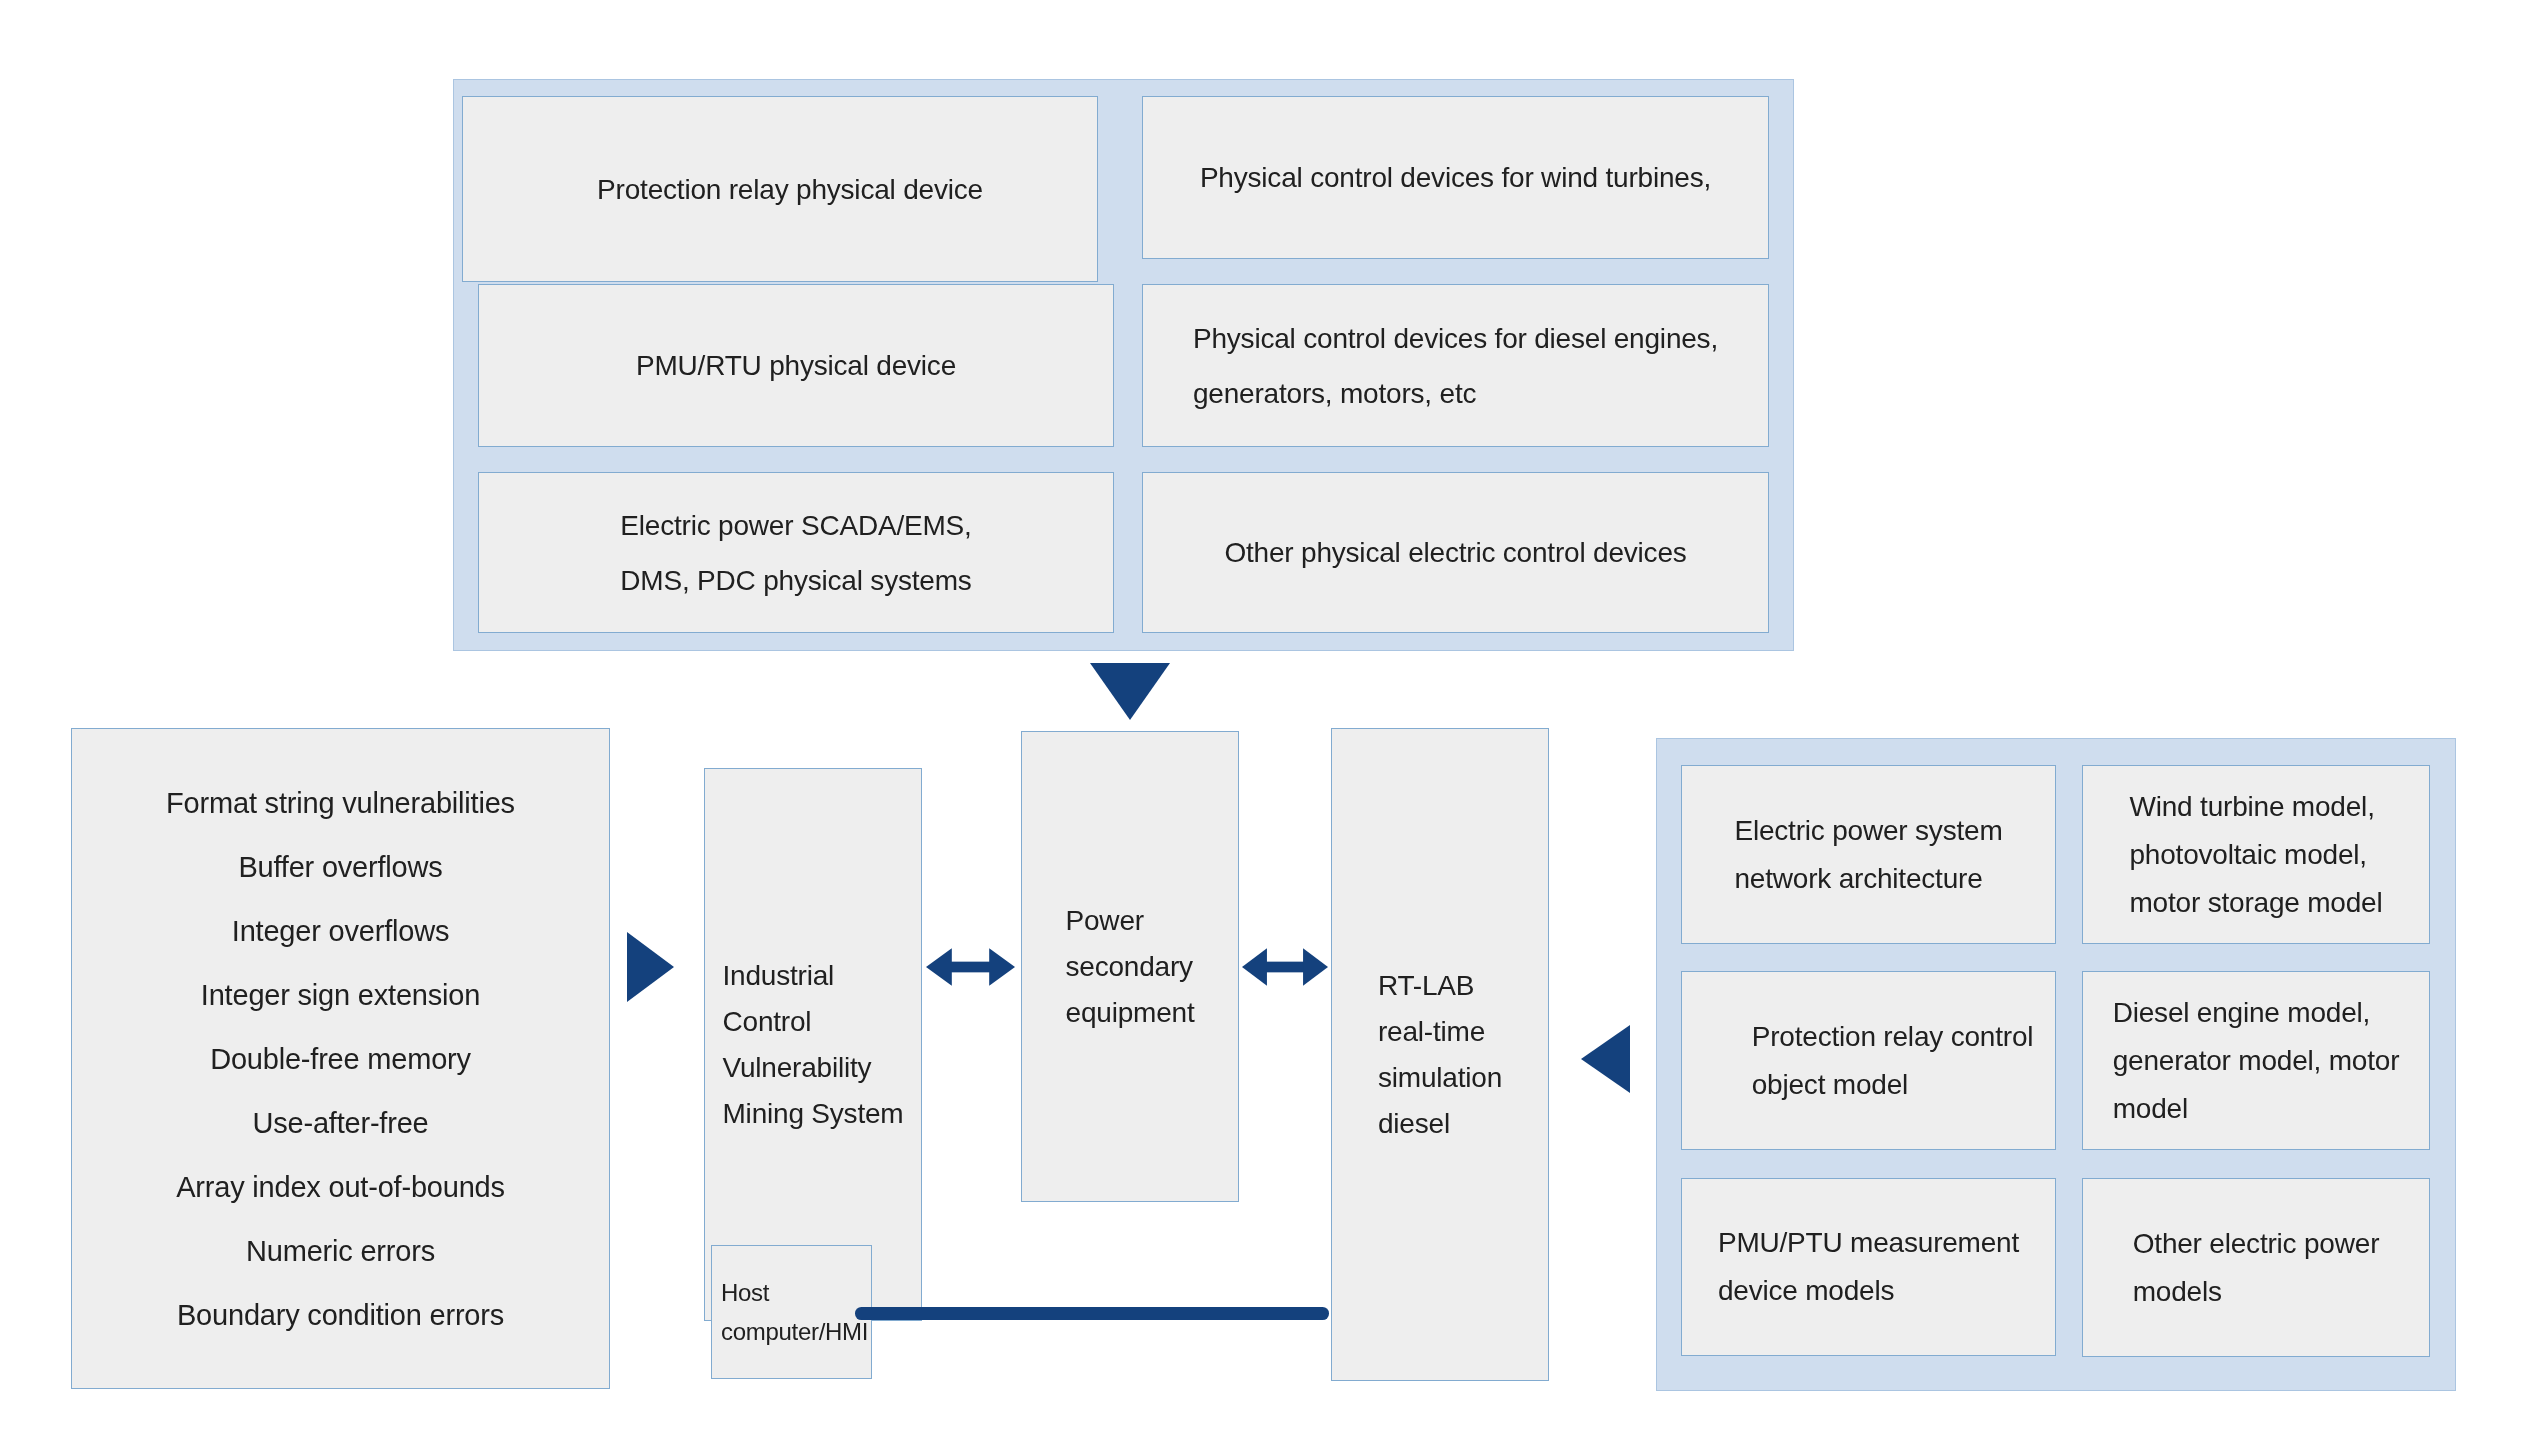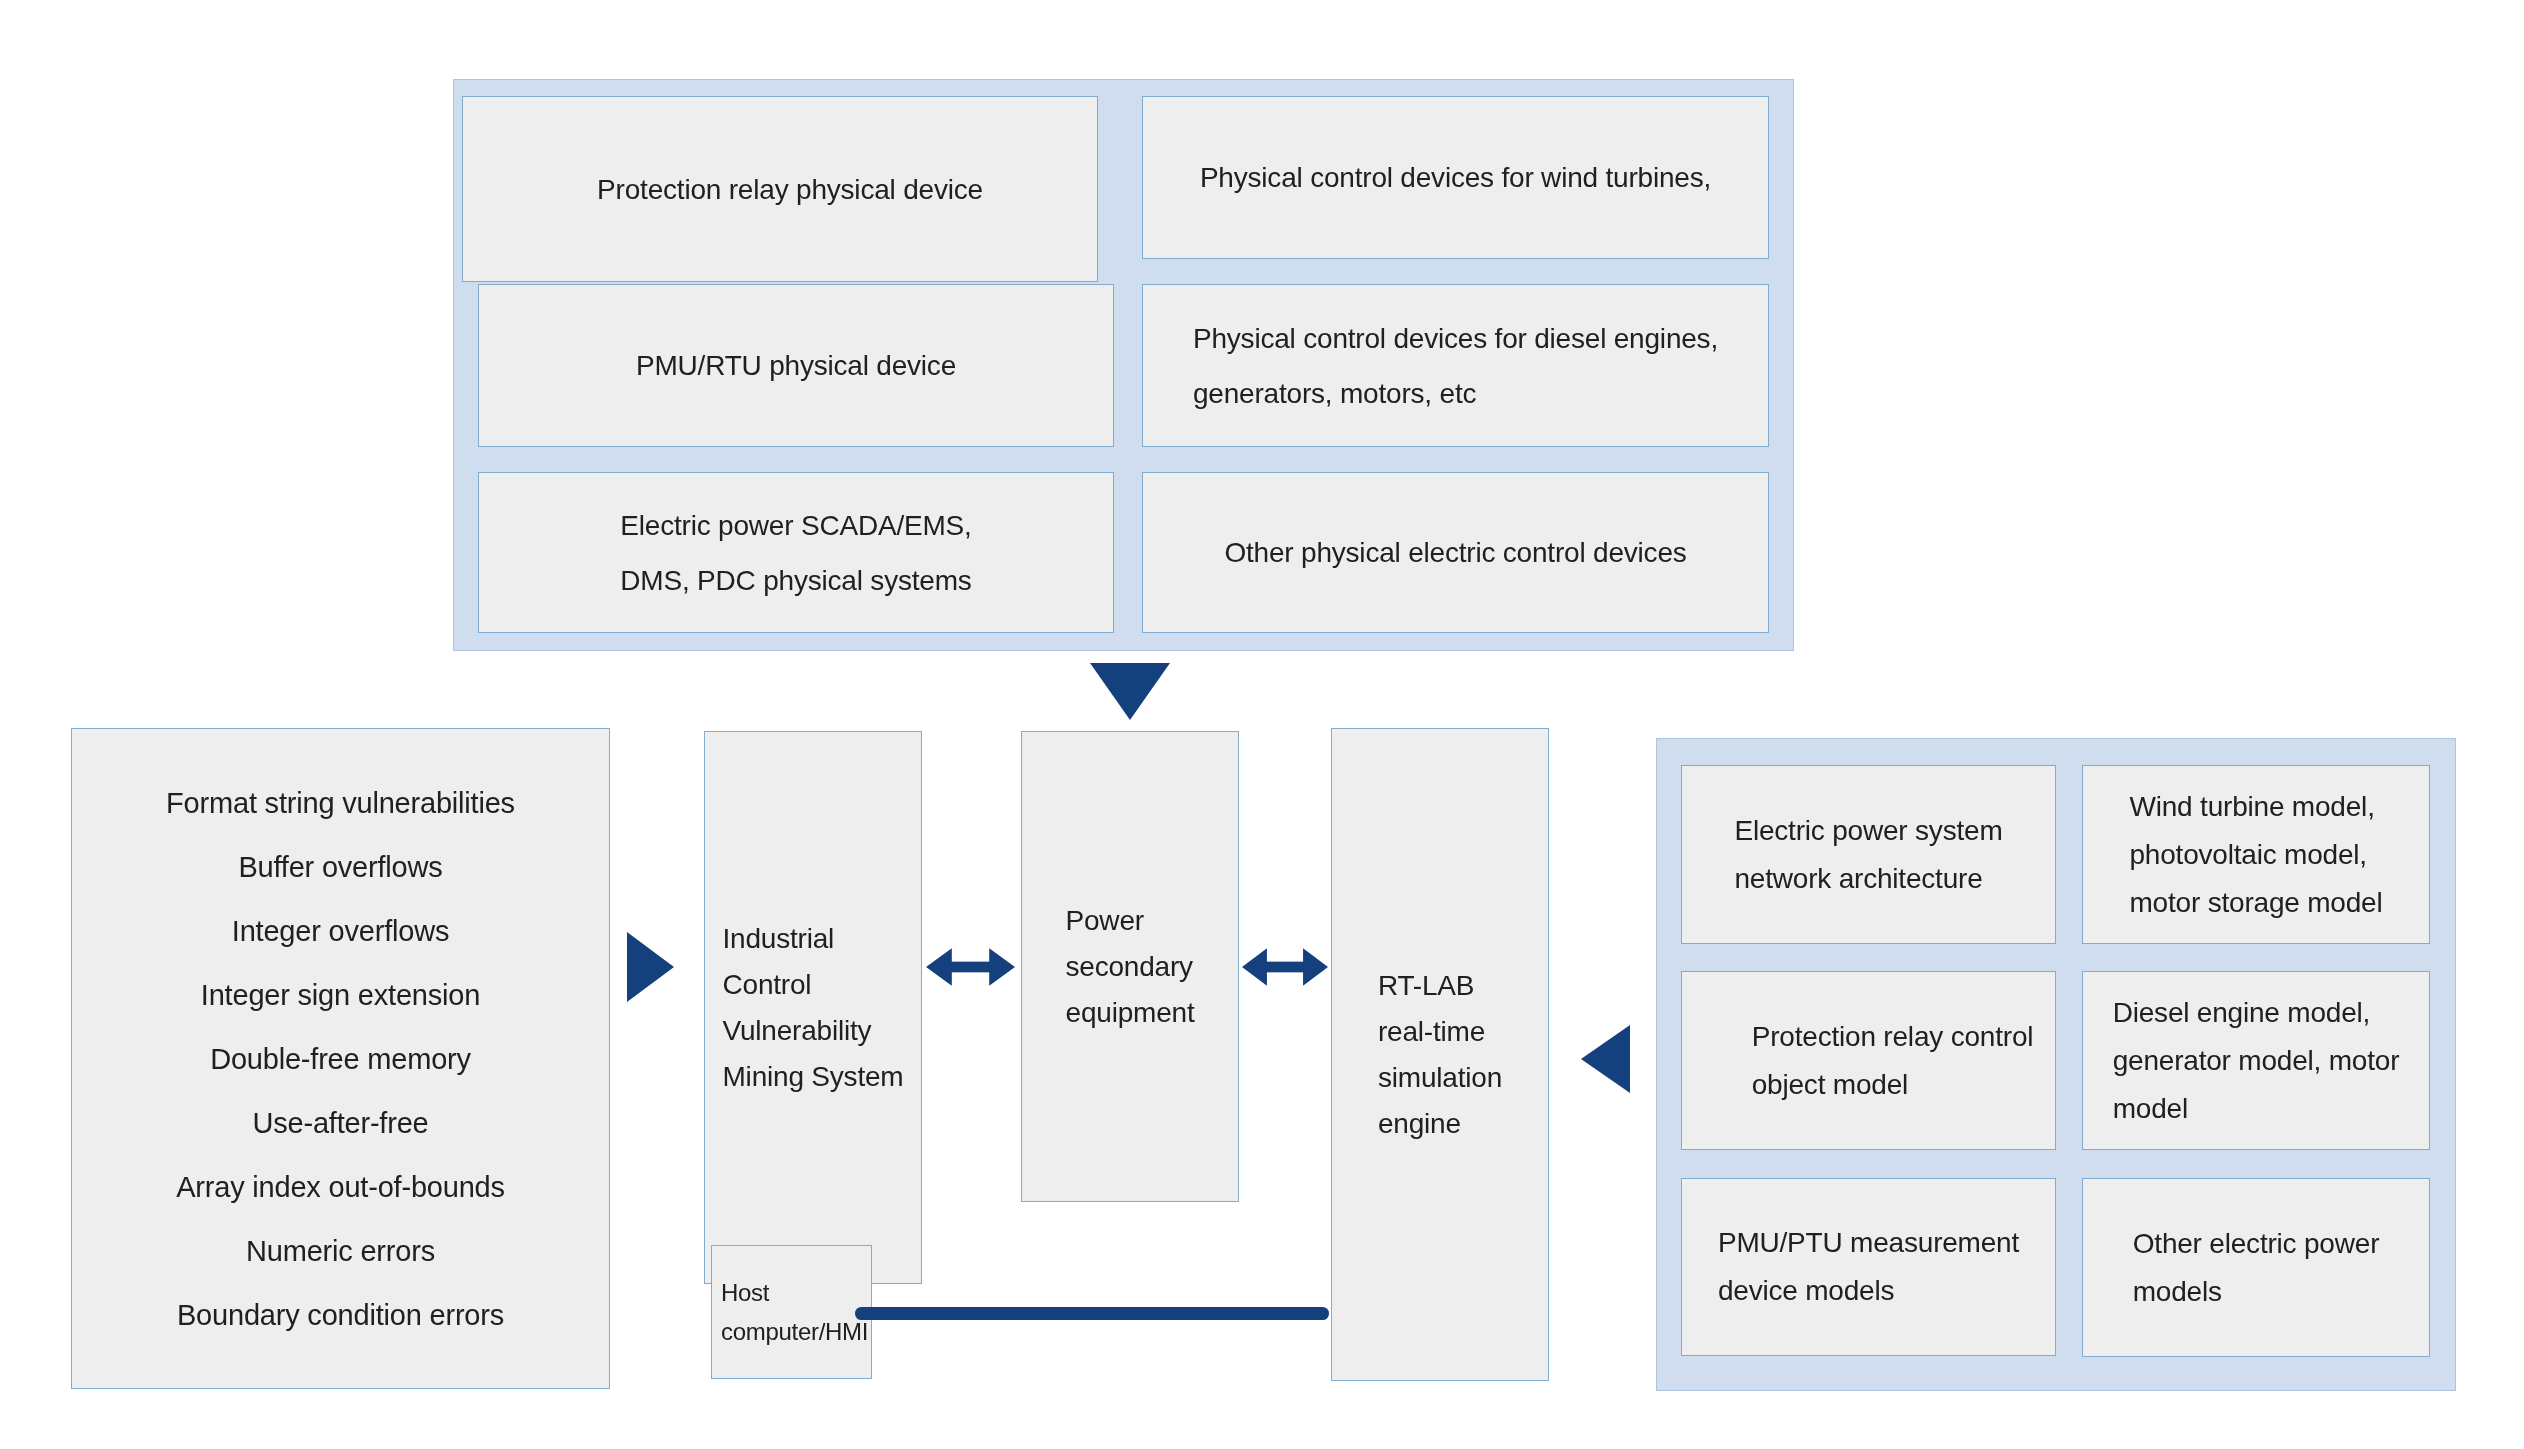--- a/index.html
+++ b/index.html
@@ -89,21 +89,21 @@
     <div>Integer sign extension</div>
     <div>Double-free memory</div>
     <div>Use-after-free</div>
     <div>Array index out-of-bounds</div>
     <div>Numeric errors</div>
     <div>Boundary condition errors</div>
   </div>
 
   <div class="tri tri-right" style="left:627px;top:932px;"></div>
 
-  <div class="gbox mid" style="left:704px;top:731px;width:218px;height:553px;">
+  <div class="gbox mid" style="left:704px;top:768px;width:218px;height:553px;">
     <div class="lines">
         <div>Industrial</div>
         <div>Control</div>
         <div>Vulnerability</div>
         <div>Mining System</div>
       </div>
   </div>
 
   <svg class="darr" style="left:926px;top:942px;" width="89" height="50" viewBox="0 0 100 56" preserveAspectRatio="none">
     <rect x="24" y="22" width="52" height="12" fill="currentColor"></rect>
@@ -123,21 +123,21 @@
     <rect x="24" y="22" width="52" height="12" fill="currentColor"></rect>
     <polygon points="0,28 29,7 29,49" fill="currentColor"></polygon>
     <polygon points="100,28 71,7 71,49" fill="currentColor"></polygon>
   </svg>
 
   <div class="gbox mid" style="left:1331px;top:728px;width:218px;height:653px;">
     <div class="lines">
         <div>RT-LAB</div>
         <div>real-time</div>
         <div>simulation</div>
-        <div>engine</div>
+        <div>diesel</div>
       </div>
   </div>
 
   <div class="gbox host" style="left:699px;top:1245px;width:161px;height:134px;">
     <div class="lines">
         <div>Host</div>
         <div>computer/HMI</div>
       </div>
   </div>
   <div class="connector" style="left:855px;top:1307px;width:474px;"></div>

